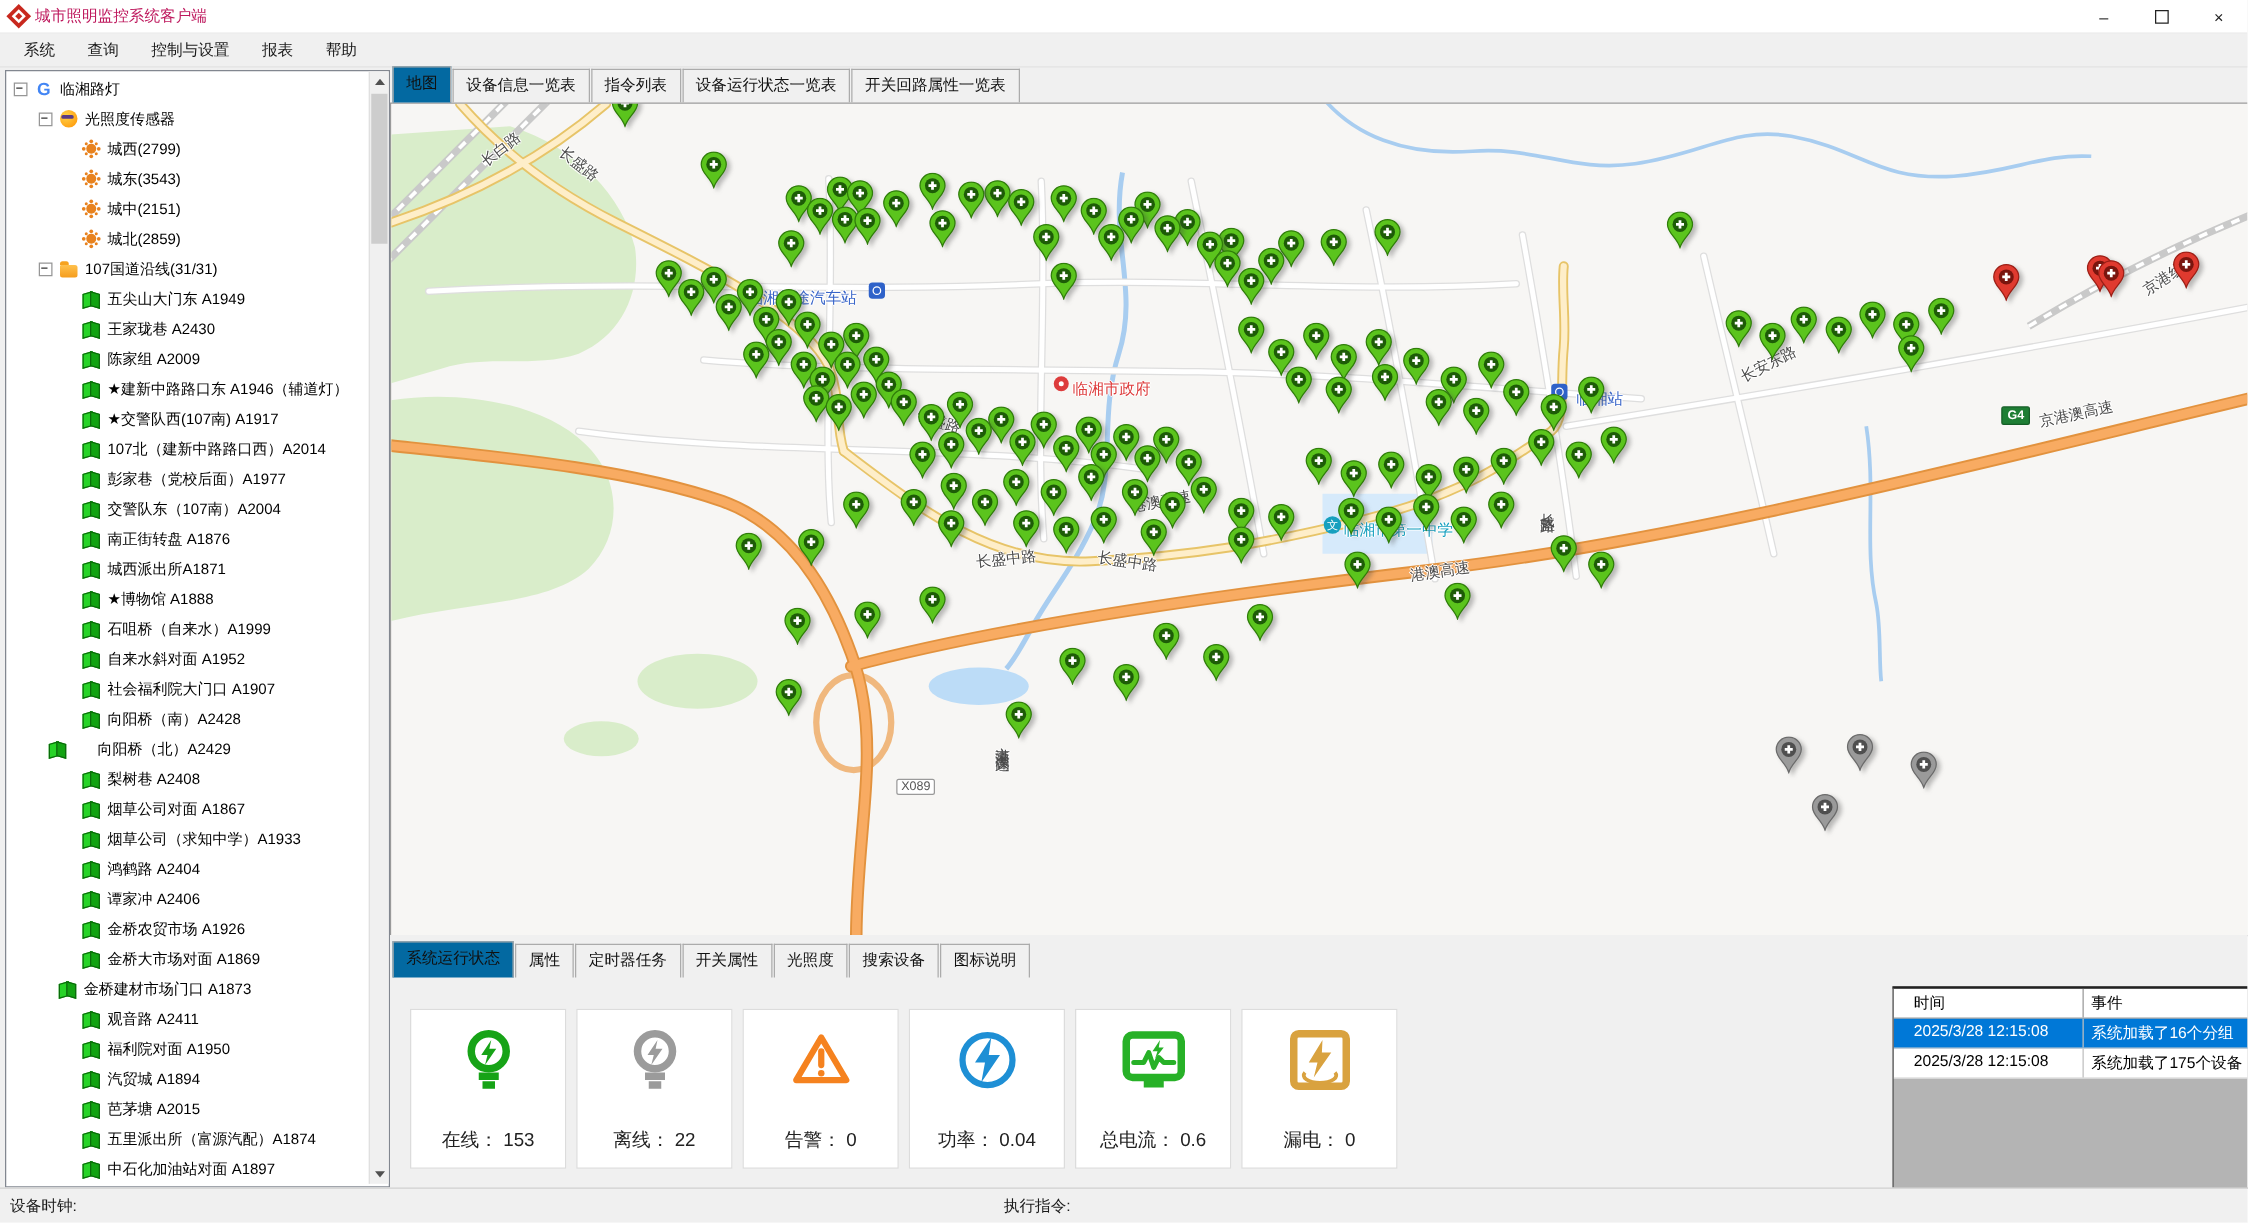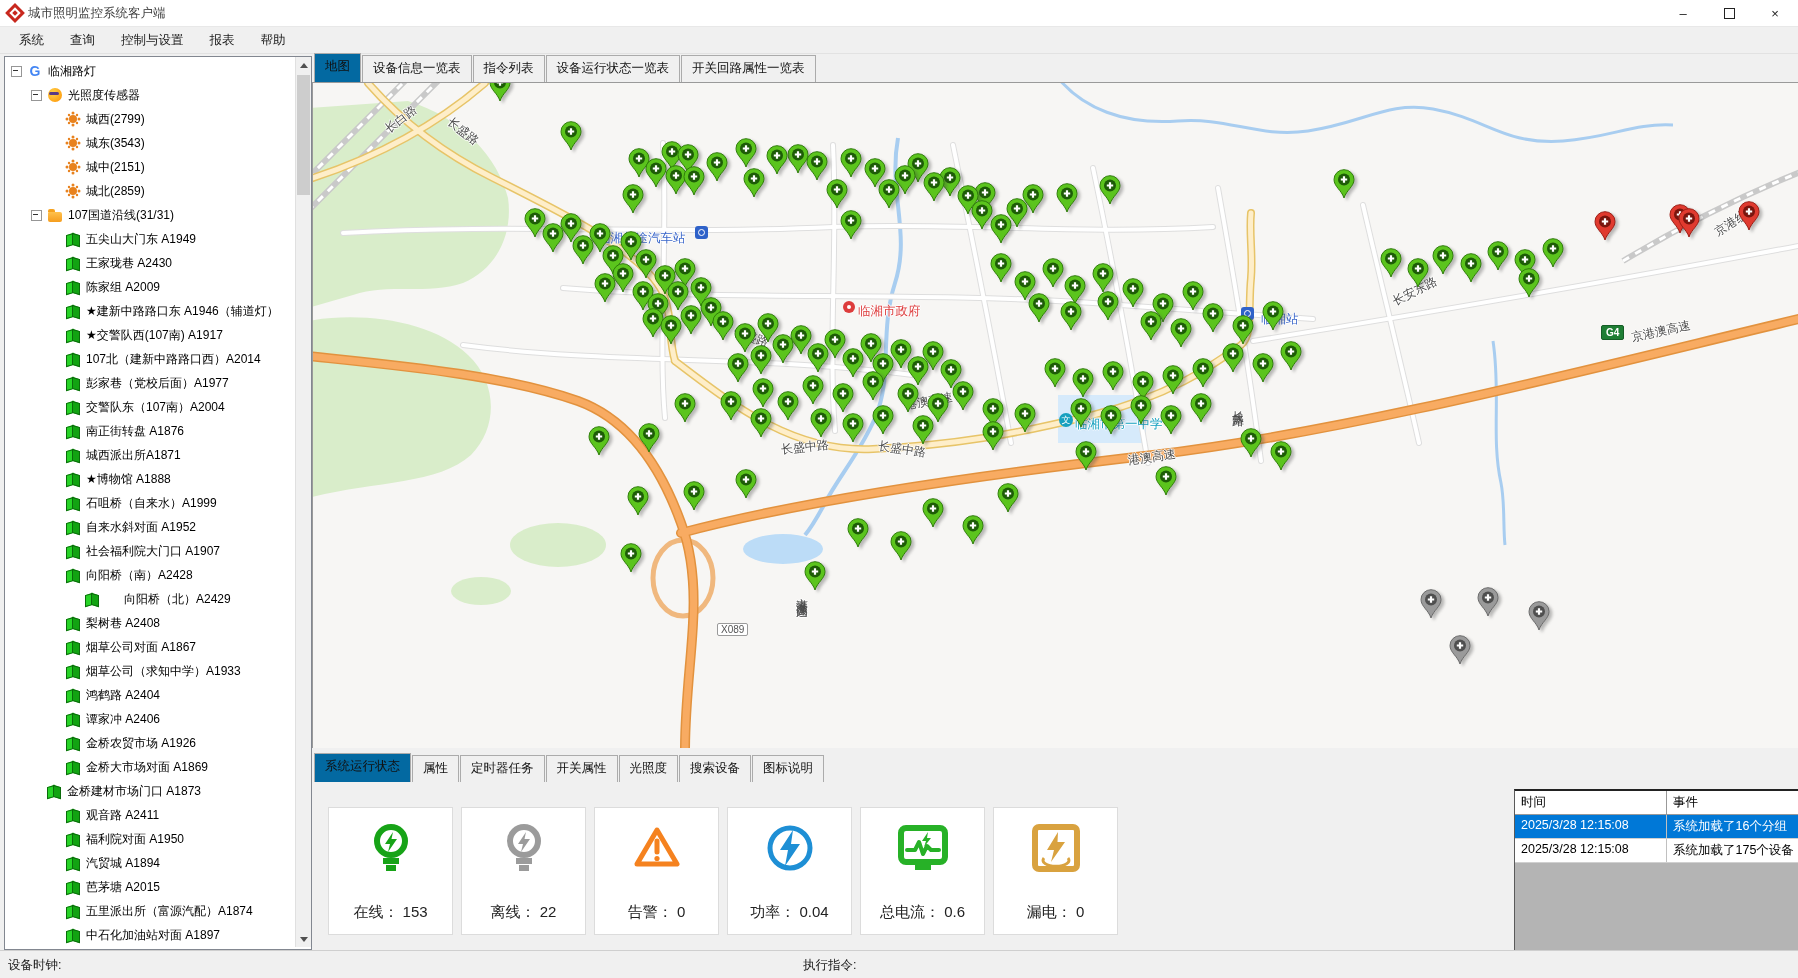--- a/index.html
+++ b/index.html
@@ -2,21 +2,21 @@
 <html><head>
 <meta charset="utf-8">
 <style>
   html,body{margin:0;padding:0;background:#fff;font-family:"Liberation Sans","DejaVu Sans",sans-serif;-webkit-font-smoothing:antialiased;}
   .window{position:relative;width:1798px;height:978px;background:#f0f0f0;overflow:hidden;}
   
   .titlebar{position:absolute;left:0;top:0;width:1798px;height:26px;background:#ffffff;border-bottom:1px solid #e8e8e8;display:flex;align-items:center;}
   .app-icon{width:14px;height:14px;margin:0 6px 0 8px;position:relative;transform:rotate(45deg);background:#c8281e;}
   .app-icon::after{content:'';position:absolute;left:3px;top:3px;width:8px;height:8px;background:#fff;}
   .app-icon::before{content:'';position:absolute;left:5px;top:5px;width:4px;height:4px;background:#c8281e;z-index:2;}
-  .title-text{font-size:12.5px;color:#404040;}
+  .title-text{font-size:12.5px;color:#be185d;}
   .win-controls{margin-left:auto;display:flex;height:26px;}
   .win-btn{width:46px;height:26px;display:flex;align-items:center;justify-content:center;font-size:13px;color:#222;}
   .win-btn.max span{display:block;width:9px;height:9px;border:1px solid #222;}
   
   .menubar{position:absolute;left:0;top:27px;width:1798px;height:26px;background:#f0f0f0;display:flex;align-items:center;padding-left:6px;border-bottom:1px solid #e2e2e2;}
   .menu-item{padding:0 13px;font-size:12.5px;color:#1a1a1a;line-height:25px;}
   
   .treebox{position:absolute;left:4px;top:56px;width:306px;height:892px;background:#fff;border:1px solid #828790;overflow:hidden;}
   .tree{position:absolute;left:0;top:2px;width:288px;}
   .trow{height:24px;display:flex;align-items:center;font-size:12px;color:#000;white-space:nowrap;}
@@ -62,21 +62,21 @@
   
   .bottompanel{position:absolute;left:312px;top:748px;width:1486px;height:202px;background:#f0f0f0;}
   .btabs{position:absolute;left:2px;top:7px;display:flex;align-items:flex-end;height:27px;}
   .cards{position:absolute;left:16px;top:59px;display:flex;gap:8px;}
   .card{width:123px;height:126px;background:#fff;border:1px solid #dcdcdc;position:relative;}
   .card svg{position:absolute;left:50%;top:12px;transform:translateX(-50%);}
   .card .cap{position:absolute;left:0;right:0;bottom:12px;text-align:center;font-size:15px;color:#222;}
   
   .eventbox{position:absolute;left:1202px;top:41px;width:414px;height:159px;background:#b4b4b4;border:1px solid #5a5a5a;border-top:2px solid #222;overflow:hidden;}
   .erow{display:flex;font-size:12.5px;}
-  .erow .c1{width:152px;padding:3px 4px 3px 6px;border-right:1px solid #c0c0c0;flex:0 0 152px;box-sizing:border-box;white-space:nowrap;}
+  .erow .c1{width:152px;padding:3px 4px 3px 16px;border-right:1px solid #c0c0c0;flex:0 0 152px;box-sizing:border-box;white-space:nowrap;}
   .erow .c2{flex:1;padding:3px 4px 3px 6px;white-space:nowrap;overflow:hidden;}
   .ehead{background:#fff;color:#000;border-bottom:1px solid #999;}
   .ehead .c1{border-right:1px solid #999;}
   .edata{background:#fff;color:#000;border-bottom:1px solid #d0d0d0;}
   .edata.sel{background:#0078d7;color:#fff;}
   
   .statusbar{position:absolute;left:0;top:950px;width:1798px;height:28px;background:#f0f0f0;border-top:1px solid #cfcfcf;font-size:12.5px;color:#1a1a1a;}
   .sb-left{position:absolute;left:8px;top:6px;}
   .sb-center{position:absolute;left:803px;top:6px;}
 </style>
@@ -254,21 +254,21 @@
           </span>
           <span class="tlabel">社会福利院大门口 A1907</span>
         </div>
         <div class="trow" style="padding-left: 46px;">
           <span class="tspace"></span>
           <span class="ti">
             <span class="ti-flag"></span>
           </span>
           <span class="tlabel">向阳桥（南）A2428</span>
         </div>
-        <div class="trow" style="padding-left: 46px; gap: 19px;">
+        <div class="trow" style=" gap: 19px;">
           <span class="tspace"></span>
           <span class="ti">
             <span class="ti-flag"></span>
           </span>
           <span class="tlabel">向阳桥（北）A2429</span>
         </div>
         <div class="trow" style="padding-left: 46px;">
           <span class="tspace"></span>
           <span class="ti">
             <span class="ti-flag"></span>

